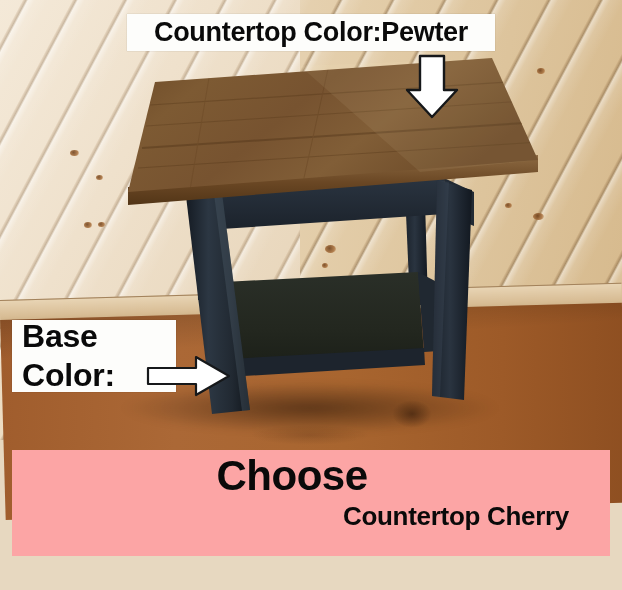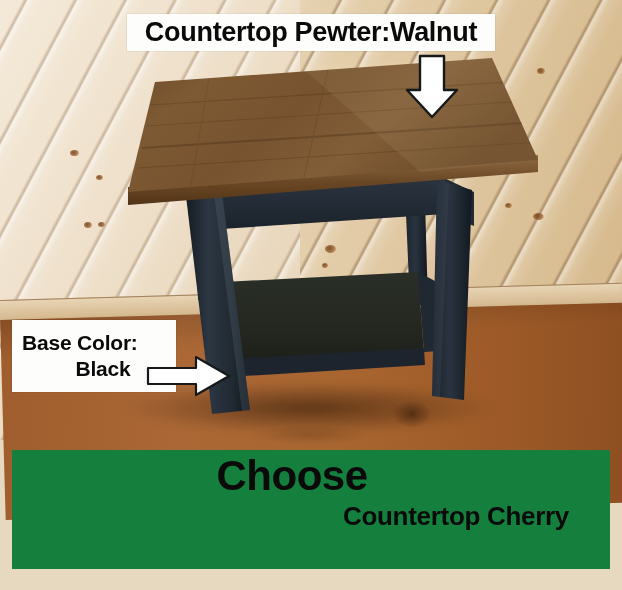--- a/index.html
+++ b/index.html
@@ -113,35 +113,35 @@
   #callout-top {
     left: 127px; top: 14px;
     width: 368px; height: 37px;
     font-size: 27px;
     letter-spacing: -0.3px;
   }
   #callout-base {
     left: 12px; top: 320px;
     width: 164px; height: 72px;
     flex-direction: column;
-    font-size: 21px;
+    font-size: 32px;
     line-height: 1.22;
     letter-spacing: -0.2px;
   }
   #callout-base .l1 { align-self: flex-start; margin-left: 10px; }
   #callout-base .l2 { align-self: center; margin-left: 18px; }
 
   .arrow-svg { position: absolute; }
 
   
   #panel {
     position: absolute;
     left: 12px; top: 450px;
-    width: 598px; height: 119px;
-    background: #15803d;
+    width: 598px; height: 106px;
+    background: #fca5a5;
   }
   #panel-title {
     position: absolute;
     left: 0; top: 2px;
     width: 560px;
     text-align: center;
     font-size: 42px;
     font-weight: bold;
     color: #0a0a0a;
     letter-spacing: -0.5px;
@@ -261,30 +261,29 @@
       <path d="M138,168 L540,142" stroke="#4b2f13" stroke-width="1.0" fill="none"></path>
       <path d="M330,60  L300,196" stroke="#5a3a1a" stroke-width="1.0" fill="none"></path>
       <path d="M210,72  L190,190" stroke="#5a3a1a" stroke-width="0.8" fill="none"></path>
     </g>
 
     <polygon points="155,82 492,58 538,160 128,192" fill="url(#gTop)" opacity="0"></polygon>
     <polygon points="300,66 492,58 538,160 420,172" fill="rgba(255,235,200,0.07)"></polygon>
   </svg>
 
   <div class="callout" id="callout-top">
-    <span>Countertop Pewter:Walnut</span>
+    <span>Countertop Color:Pewter</span>
   </div>
 
   <svg class="arrow-svg" style="left:404px; top:54px; width:56px; height:66px;" viewBox="0 0 56 66">
     <polygon points="16,2 40,2 40,36 53,36 28,63 3,36 16,36" fill="#ffffff" stroke="#16181a" stroke-width="2.4" stroke-linejoin="round"></polygon>
   </svg>
 
   <div class="callout" id="callout-base">
     <span class="l1">Base Color:</span>
-    <span class="l2">Black</span>
   </div>
 
   <svg class="arrow-svg" style="left:146px; top:354px; width:86px; height:44px;" viewBox="0 0 86 44">
     <polygon points="2,14 50,14 50,3 83,22 50,41 50,30 2,30" fill="#ffffff" stroke="#16181a" stroke-width="2.2" stroke-linejoin="round"></polygon>
   </svg>
 
   <div id="panel">
     <div id="panel-title">Choose</div>
 
 

